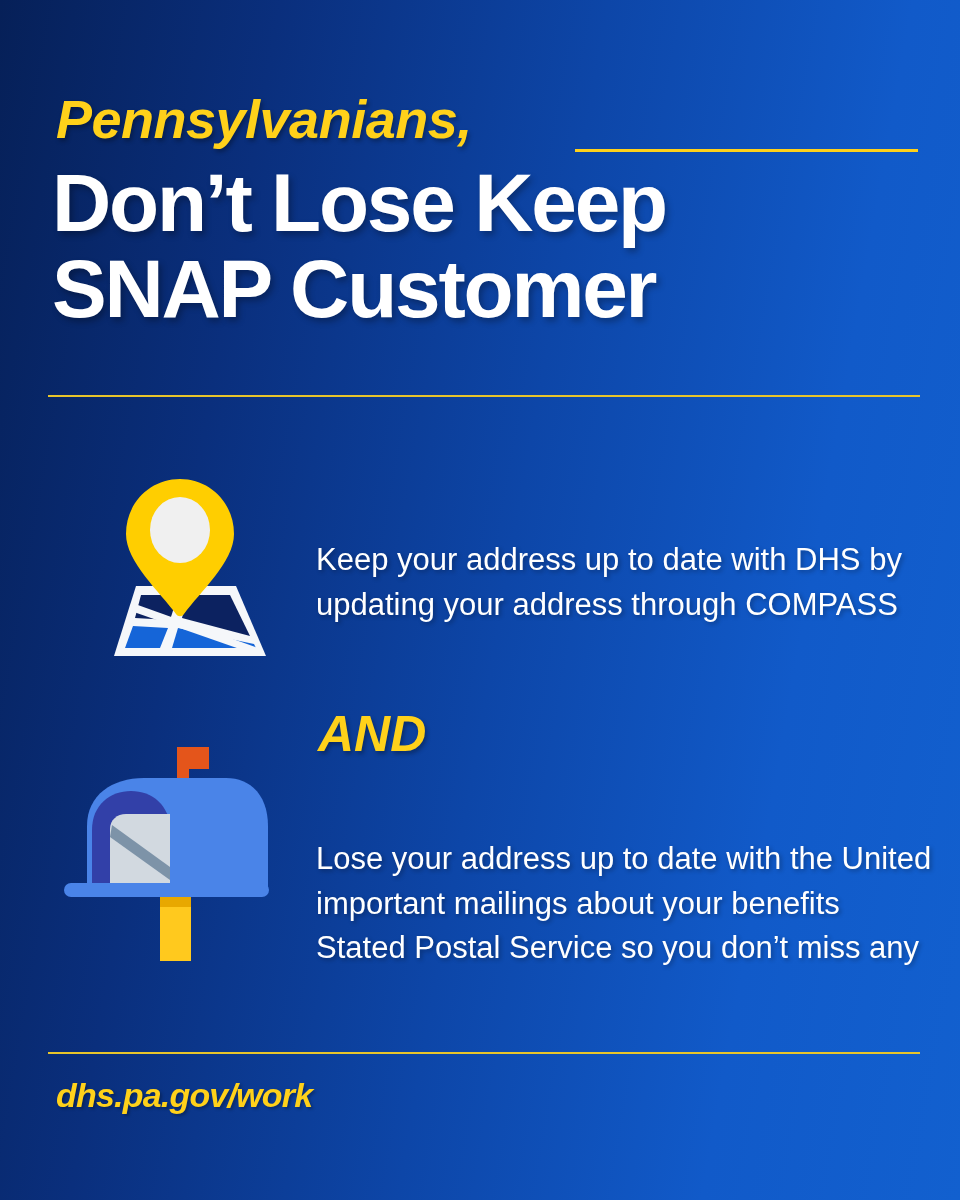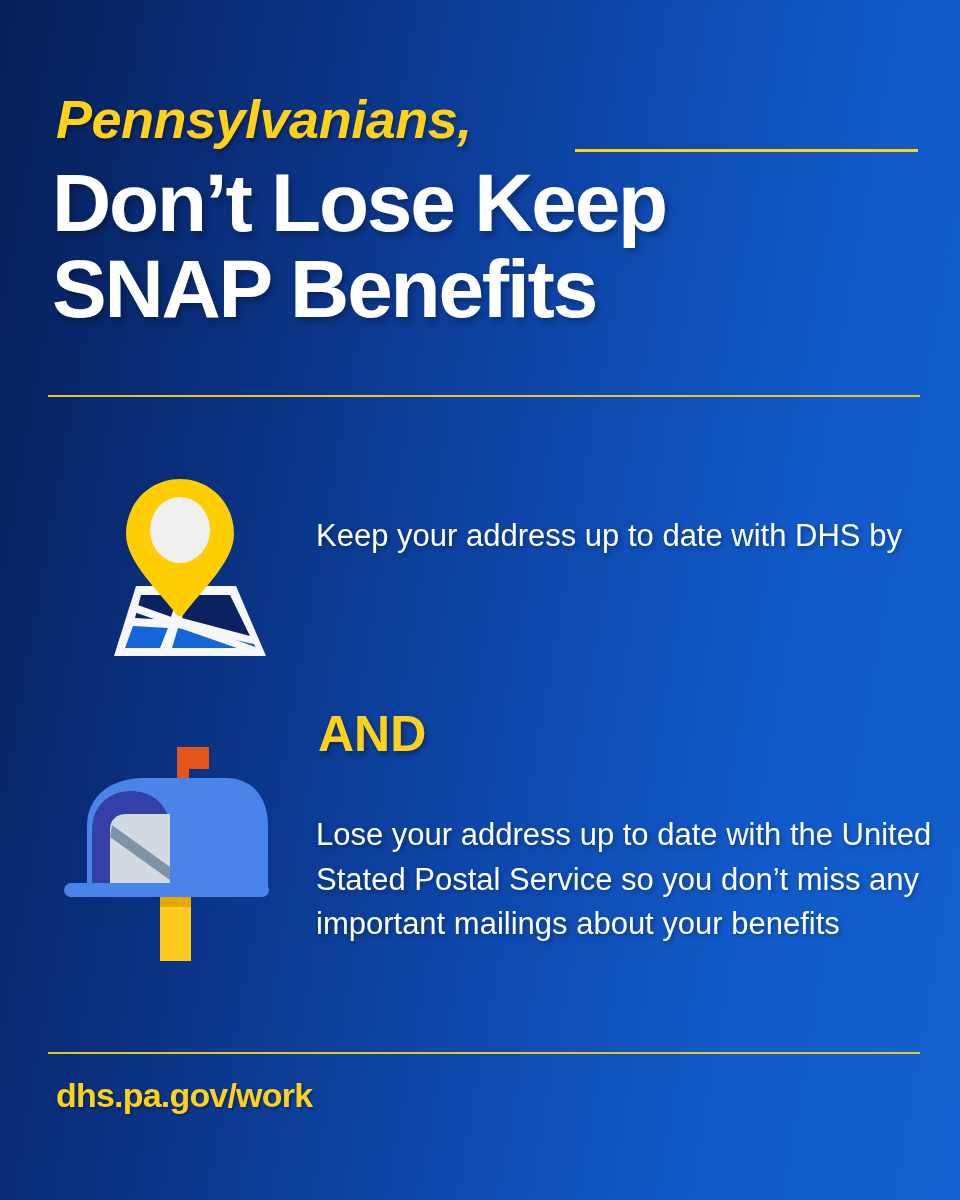--- a/index.html
+++ b/index.html
@@ -89,44 +89,47 @@
 
   
   .block-text {
     position: absolute;
     color: #ffffff;
     font-size: 31px;
     line-height: 1.44;
     font-weight: 400;
     text-shadow: 2px 2px 4px rgba(0,0,0,0.30);
     font-stretch: condensed;
+    margin-top: 24px;
   }
   .block-text div { white-space: nowrap; }
 
   #text-block-1 { left: 316px; top: 514px; }
   #text-block-2 { left: 316px; top: 813px; }
 
   .and-label {
     position: absolute;
     left: 318px;
     top: 705px;
     font-size: 50px;
     font-weight: 700;
+    font-style: italic;
     color: #FFD11A;
     letter-spacing: 0px;
     text-shadow: 2px 3px 4px rgba(0,0,0,0.30);
   }
 
   
   .footer-url {
     position: absolute;
     left: 56px;
     top: 1076px;
     font-size: 34px;
     font-weight: 700;
+    font-style: italic;
     color: #FFD11A;
     letter-spacing: -0.8px;
     text-shadow: 2px 2px 3px rgba(0,0,0,0.28);
   }
 
   
   .icon-map {
     position: absolute;
     left: 78px;
     top: 468px;
@@ -147,21 +150,21 @@
 
 <div id="poster">
 
   <div class="kicker-row">
     <div class="kicker">Pennsylvanians,</div>
     <div class="kicker-rule"></div>
   </div>
 
   <div class="headline">
     <div class="headline-line">Don’t Lose Keep</div>
-    <div class="headline-line">SNAP Benefits</div>
+    <div class="headline-line">SNAP Customer</div>
   </div>
 
   <div class="rule-top"></div>
 
   <div class="icon-map">
     <svg viewBox="0 0 205 192" xmlns="http://www.w3.org/2000/svg">
 
       <path d="M36 188 L58 118 L158 118 L188 188 Z" fill="#F5F7FA"></path>
 
       <path d="M63 127 L100 127 L92 152 L57 150 Z" fill="#0C2260"></path>
@@ -180,20 +183,21 @@
                C 100 149, 104 149, 106 146
                C 122 124, 156 94, 156 66
                C 156 35, 132 11, 102 11 Z" fill="#FFCE00"></path>
 
       <ellipse cx="102" cy="62" rx="30" ry="33" fill="#F0F0F0"></ellipse>
     </svg>
   </div>
 
   <div class="block-text" id="text-block-1">
     <div>Keep your address up to date with DHS by</div>
+    <div>updating your address through COMPASS</div>
   </div>
 
   <div class="and-label">AND</div>
 
   <div class="icon-mailbox">
     <svg viewBox="0 0 232 228" xmlns="http://www.w3.org/2000/svg">
 
       <rect x="104" y="160" width="31" height="68" fill="#FFC91E"></rect>
       <rect x="104" y="160" width="31" height="14" fill="#E8A800"></rect>
 
@@ -211,20 +215,20 @@
       <path d="M36 150 L36 97 C36 72, 54 58, 75 58 C96 58, 114 72, 114 97 L114 150 Z" fill="#3240A8"></path>
 
       <path d="M54 150 L54 96 C54 87, 61 81, 70 81 L114 81 L114 150 Z" fill="#D2D9E0"></path>
 
       <path d="M56 92 L114 134 L114 147 L54 104 Z" fill="#7D93A8"></path>
     </svg>
   </div>
 
   <div class="block-text" id="text-block-2">
     <div>Lose your address up to date with the United</div>
+    <div>important mailings about your benefits</div>
     <div>Stated Postal Service so you don’t miss any</div>
-    <div>important mailings about your benefits</div>
   </div>
 
   <div class="rule-bottom"></div>
   <div class="footer-url">dhs.pa.gov/work</div>
 
 </div>
 
 </body></html>

